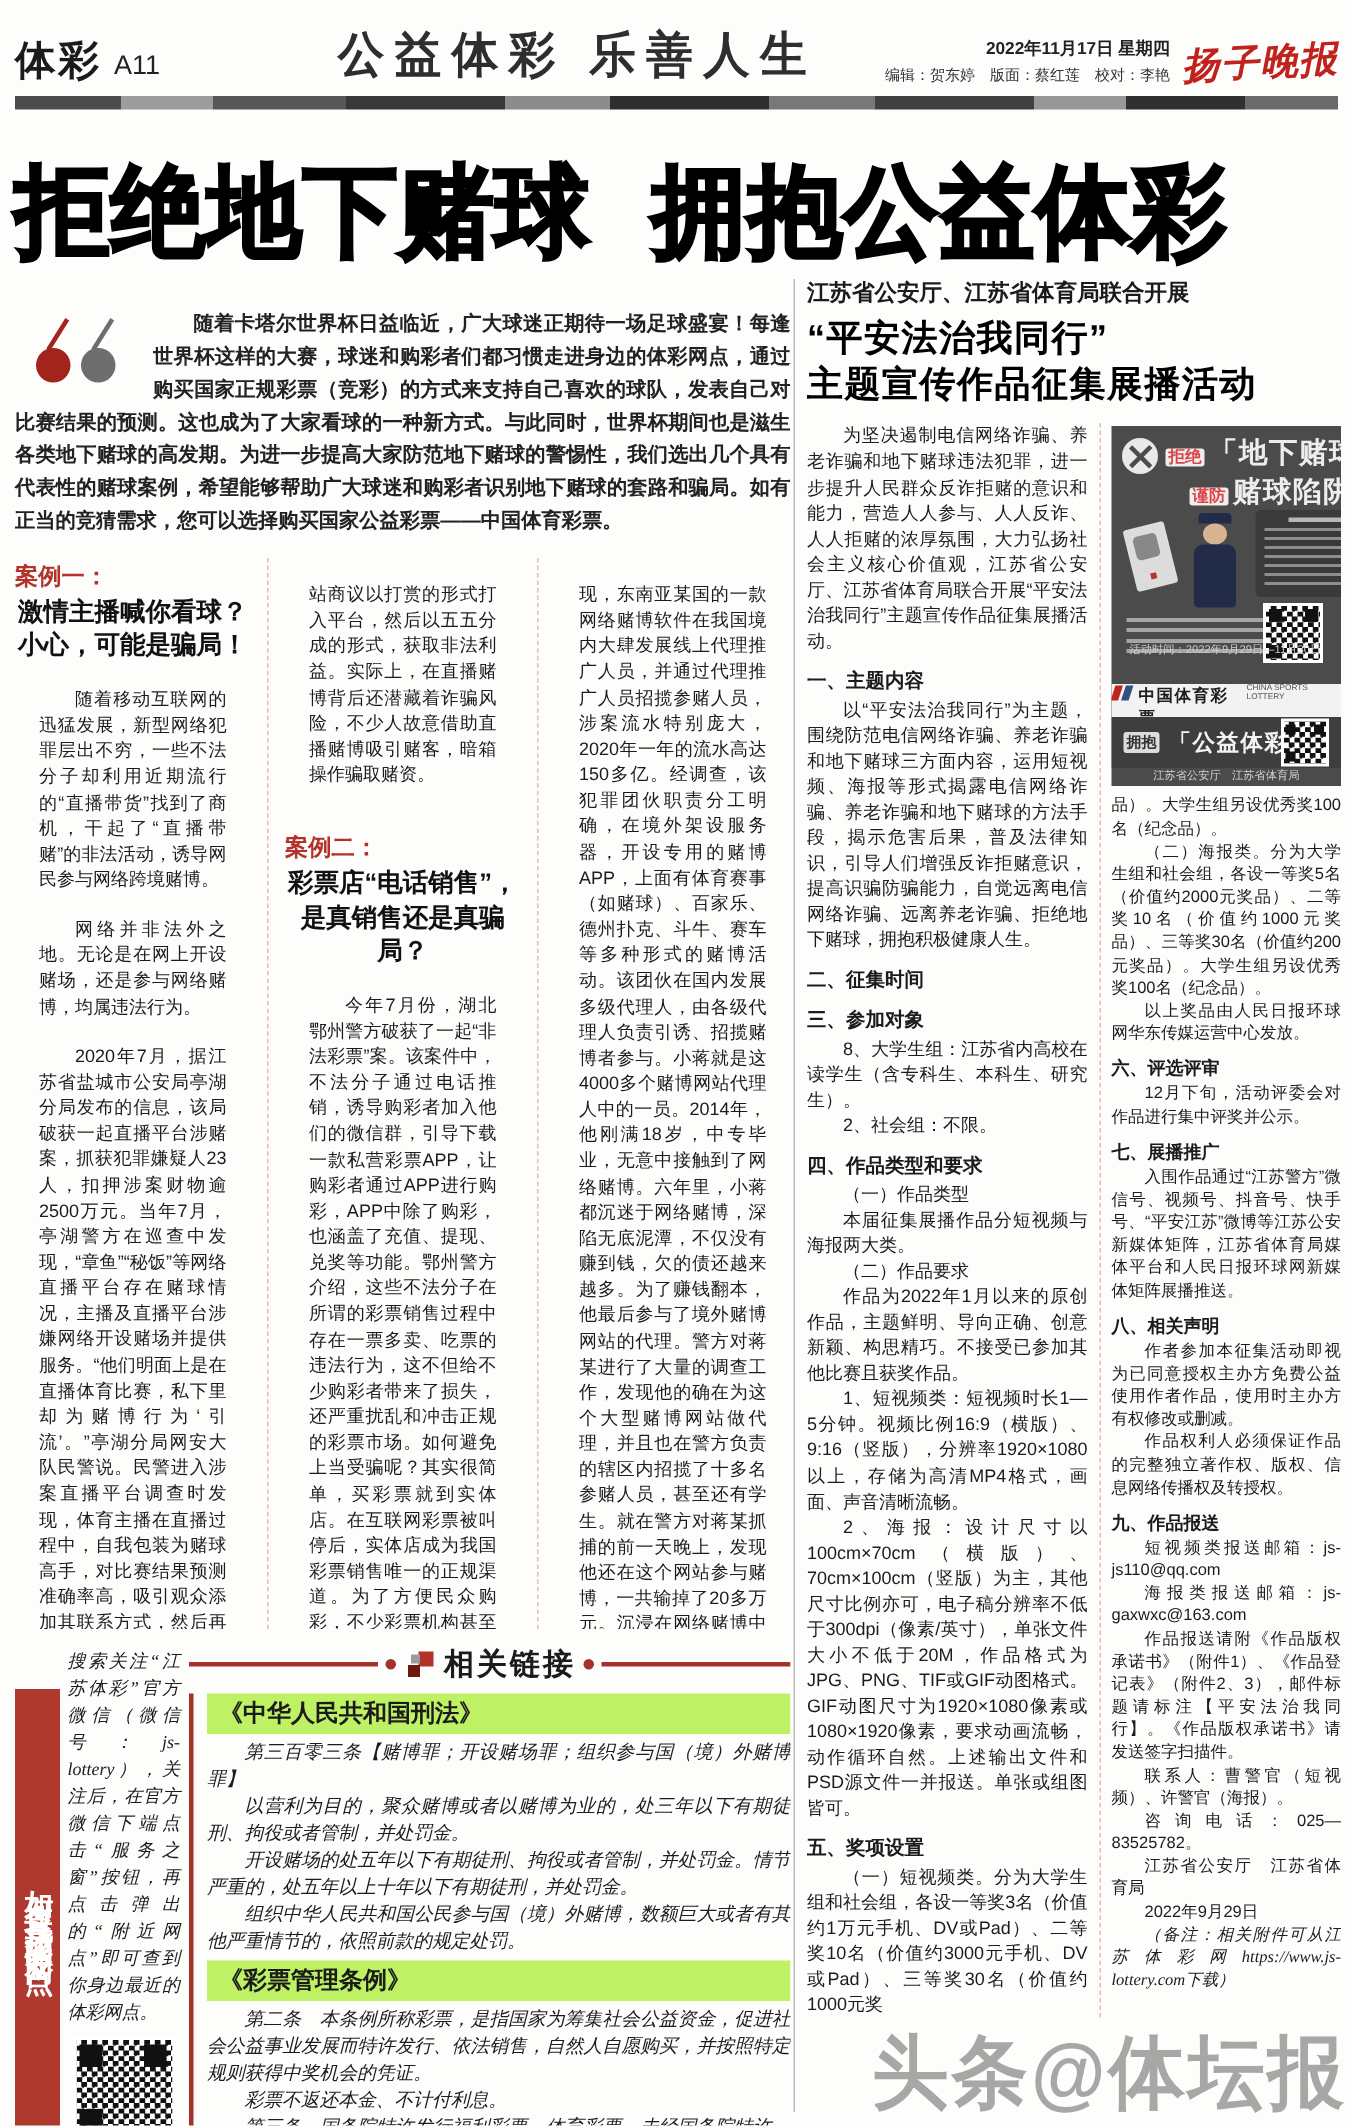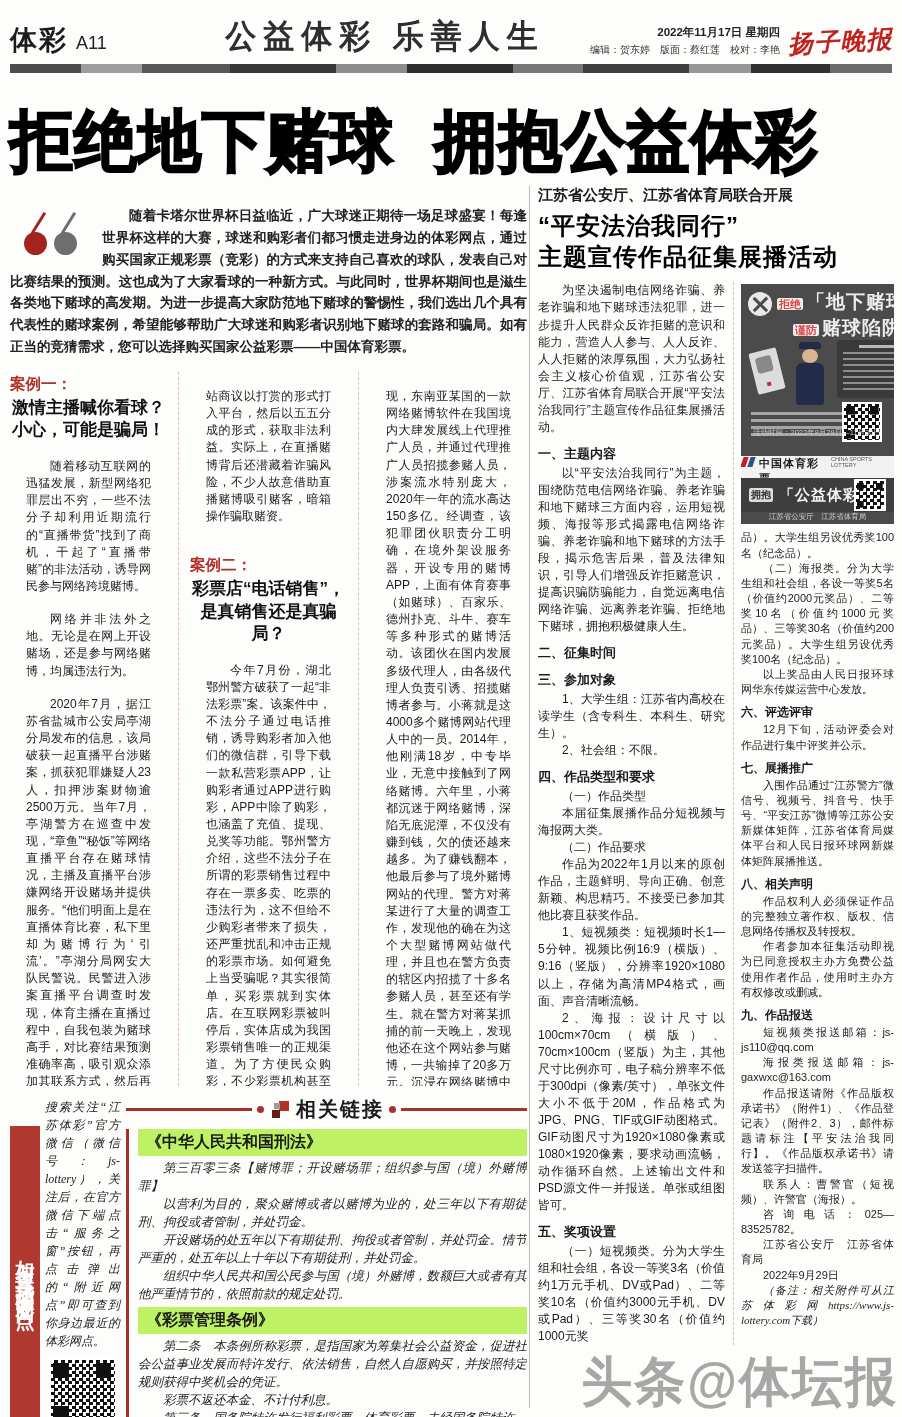--- a/index.html
+++ b/index.html
@@ -251,21 +251,21 @@
     <div class="kicker">江苏省公安厅、江苏省体育局联合开展</div>
     <div class="ctitle">“平安法治我同行”</div>
     <div class="ctitle">主题宣传作品征集展播活动</div>
     <div class="camp-cols">
       <div class="cc-l">
         <p class="cp">为坚决遏制电信网络诈骗、养老诈骗和地下赌球违法犯罪，进一步提升人民群众反诈拒赌的意识和能力，营造人人参与、人人反诈、人人拒赌的浓厚氛围，大力弘扬社会主义核心价值观，江苏省公安厅、江苏省体育局联合开展“平安法治我同行”主题宣传作品征集展播活动。</p>
         <div class="ch">一、主题内容</div>
         <p class="cp">以“平安法治我同行”为主题，围绕防范电信网络诈骗、养老诈骗和地下赌球三方面内容，运用短视频、海报等形式揭露电信网络诈骗、养老诈骗和地下赌球的方法手段，揭示危害后果，普及法律知识，引导人们增强反诈拒赌意识，提高识骗防骗能力，自觉远离电信网络诈骗、远离养老诈骗、拒绝地下赌球，拥抱积极健康人生。</p>
         <div class="ch">二、征集时间</div>
         <div class="ch">三、参加对象</div>
-        <p class="cp">1、大学生组：江苏省内高校在读学生（含专科生、本科生、研究生）。</p>
+        <p class="cp">8、大学生组：江苏省内高校在读学生（含专科生、本科生、研究生）。</p>
         <p class="cp">2、社会组：不限。</p>
         <div class="ch">四、作品类型和要求</div>
         <p class="cp">（一）作品类型</p>
         <p class="cp">本届征集展播作品分短视频与海报两大类。</p>
         <p class="cp">（二）作品要求</p>
         <p class="cp">作品为2022年1月以来的原创作品，主题鲜明、导向正确、创意新颖、构思精巧。不接受已参加其他比赛且获奖作品。</p>
         <p class="cp">1、短视频类：短视频时长1—5分钟。视频比例16:9（横版）、9:16（竖版），分辨率1920×1080以上，存储为高清MP4格式，画面、声音清晰流畅。</p>
         <p class="cp">2、海报：设计尺寸以100cm×70cm（横版）、70cm×100cm（竖版）为主，其他尺寸比例亦可，电子稿分辨率不低于300dpi（像素/英寸），单张文件大小不低于20M，作品格式为JPG、PNG、TIF或GIF动图格式。GIF动图尺寸为1920×1080像素或1080×1920像素，要求动画流畅，动作循环自然。上述输出文件和PSD源文件一并报送。单张或组图皆可。</p>
         <div class="ch">五、奖项设置</div>
         <p class="cp">（一）短视频类。分为大学生组和社会组，各设一等奖3名（价值约1万元手机、DV或Pad）、二等奖10名（价值约3000元手机、DV或Pad）、三等奖30名（价值约1000元奖</p>
@@ -308,22 +308,22 @@
           <div class="pfoot">江苏省公安厅　江苏省体育局</div>
         </div>
         <p class="cp cont">品）。大学生组另设优秀奖100名（纪念品）。</p>
         <p class="cp">（二）海报类。分为大学生组和社会组，各设一等奖5名（价值约2000元奖品）、二等奖10名（价值约1000元奖品）、三等奖30名（价值约200元奖品）。大学生组另设优秀奖100名（纪念品）。</p>
         <p class="cp">以上奖品由人民日报环球网华东传媒运营中心发放。</p>
         <div class="ch">六、评选评审</div>
         <p class="cp">12月下旬，活动评委会对作品进行集中评奖并公示。</p>
         <div class="ch">七、展播推广</div>
         <p class="cp">入围作品通过“江苏警方”微信号、视频号、抖音号、快手号、“平安江苏”微博等江苏公安新媒体矩阵，江苏省体育局媒体平台和人民日报环球网新媒体矩阵展播推送。</p>
         <div class="ch">八、相关声明</div>
+        <p class="cp">作者参加本征集活动即视为已同意授权主办方免费公益使用作者作品，使用时主办方有权修改或删减。</p>
         <p class="cp">作品权利人必须保证作品的完整独立著作权、版权、信息网络传播权及转授权。</p>
-        <p class="cp">作者参加本征集活动即视为已同意授权主办方免费公益使用作者作品，使用时主办方有权修改或删减。</p>
         <div class="ch">九、作品报送</div>
         <p class="cp">短视频类报送邮箱：js-js110@qq.com</p>
         <p class="cp">海报类报送邮箱：js-gaxwxc@163.com</p>
         <p class="cp">作品报送请附《作品版权承诺书》（附件1）、《作品登记表》（附件2、3），邮件标题请标注【平安法治我同行】。《作品版权承诺书》请发送签字扫描件。</p>
         <p class="cp">联系人：曹警官（短视频）、许警官（海报）。</p>
         <p class="cp">咨询电话：025—83525782。</p>
         <p class="cp">江苏省公安厅　江苏省体育局</p>
         <p class="cp">2022年9月29日</p>
         <p class="cp cnote">（备注：相关附件可从江苏体彩网https://www.js-lottery.com下载）</p>
       </div>

